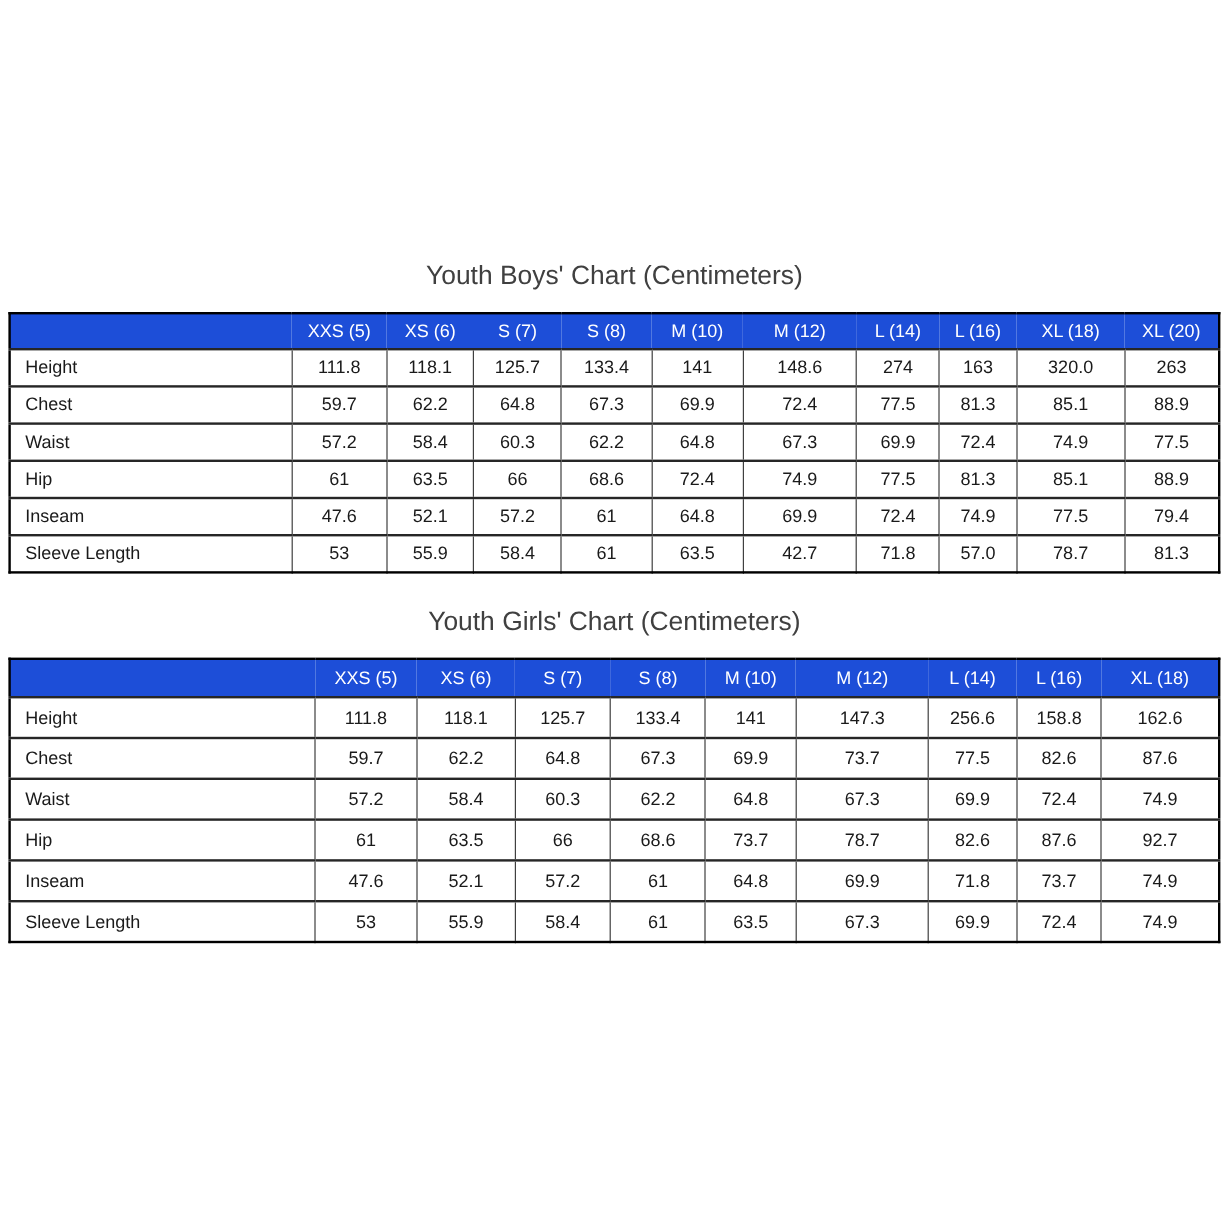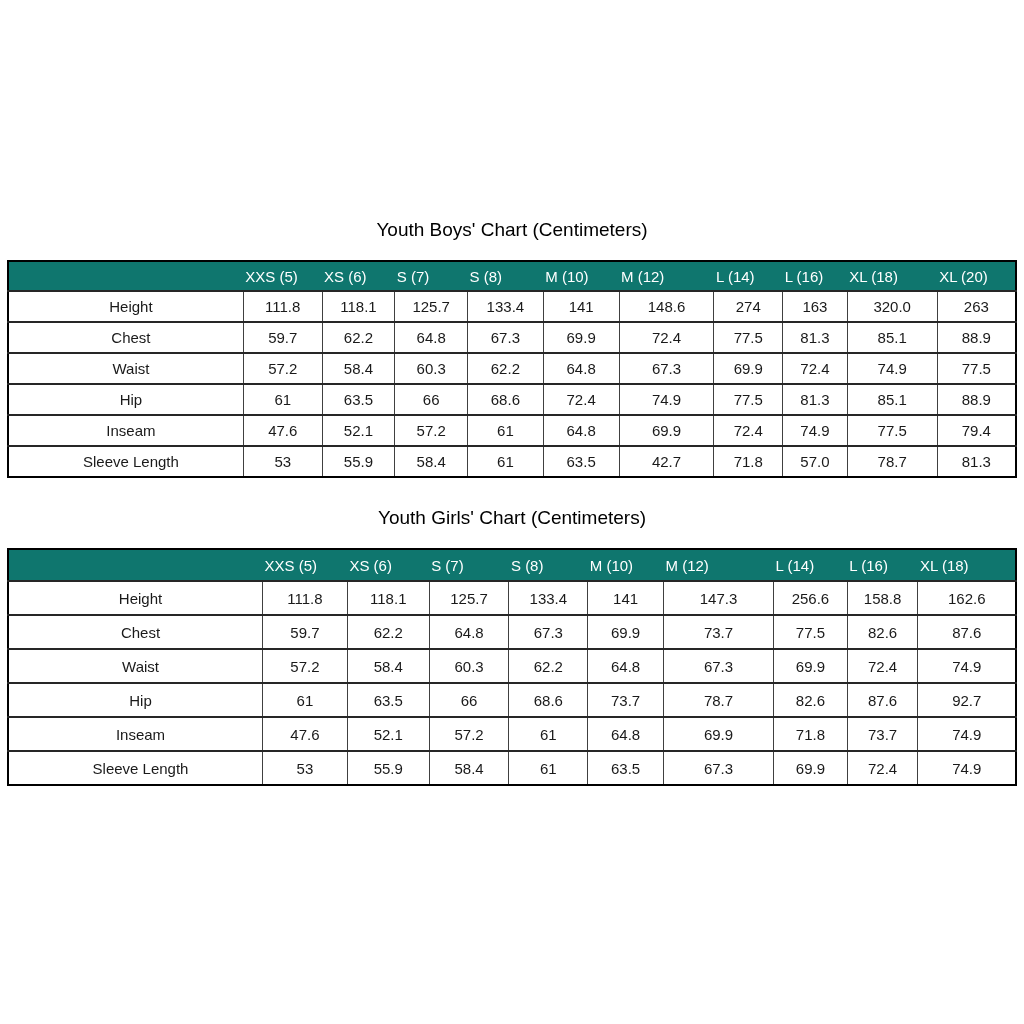--- a/index.html
+++ b/index.html
@@ -11,57 +11,57 @@
     overflow: hidden;
   }
   .page {
     width: 1024px;
     height: 1024px;
     background: #ffffff;
     padding-top: 218px;
   }
   .chart-title {
     text-align: center;
-    font-size: 19px;
+    font-size: 22px;
     font-weight: 400;
-    color: #000000;
+    color: #404040;
     line-height: 24px;
     margin-bottom: 18px;
   }
   .girls-section { margin-top: 28px; }
   table.size-table {
     width: 1010px;
     margin: 0 auto;
     border-collapse: collapse;
     table-layout: fixed;
     border: 2px solid #000000;
     font-size: 15px;
     color: #1a1a1a;
   }
   table.size-table th {
-    background: #0f766e;
+    background: #1d4ed8;
     color: #ffffff;
     font-weight: 400;
     font-size: 15px;
-    text-align: left;
+    text-align: center;
     padding: 0 2px;
   }
   .boys-table th  { height: 30px; }
   .girls-table th { height: 32px; }
   table.size-table td {
     border: 1px solid #404040;
     border-top: 2px solid #262626;
     text-align: center;
     padding: 0 2px;
     background: #ffffff;
   }
   .boys-table td  { height: 31px; }
   .girls-table td { height: 34px; }
   table.size-table td.label-col {
-    text-align: center;
+    text-align: left;
     padding-left: 12px;
   }
   
   .boys-table th:nth-child(1)  { width: 23.3%; }
   .boys-table th:nth-child(2)  { width: 7.8%; }
   .boys-table th:nth-child(3)  { width: 7.2%; }
   .boys-table th:nth-child(4)  { width: 7.2%; }
   .boys-table th:nth-child(5)  { width: 7.5%; }
   .boys-table th:nth-child(6)  { width: 7.5%; }
   .boys-table th:nth-child(7)  { width: 9.4%; }

